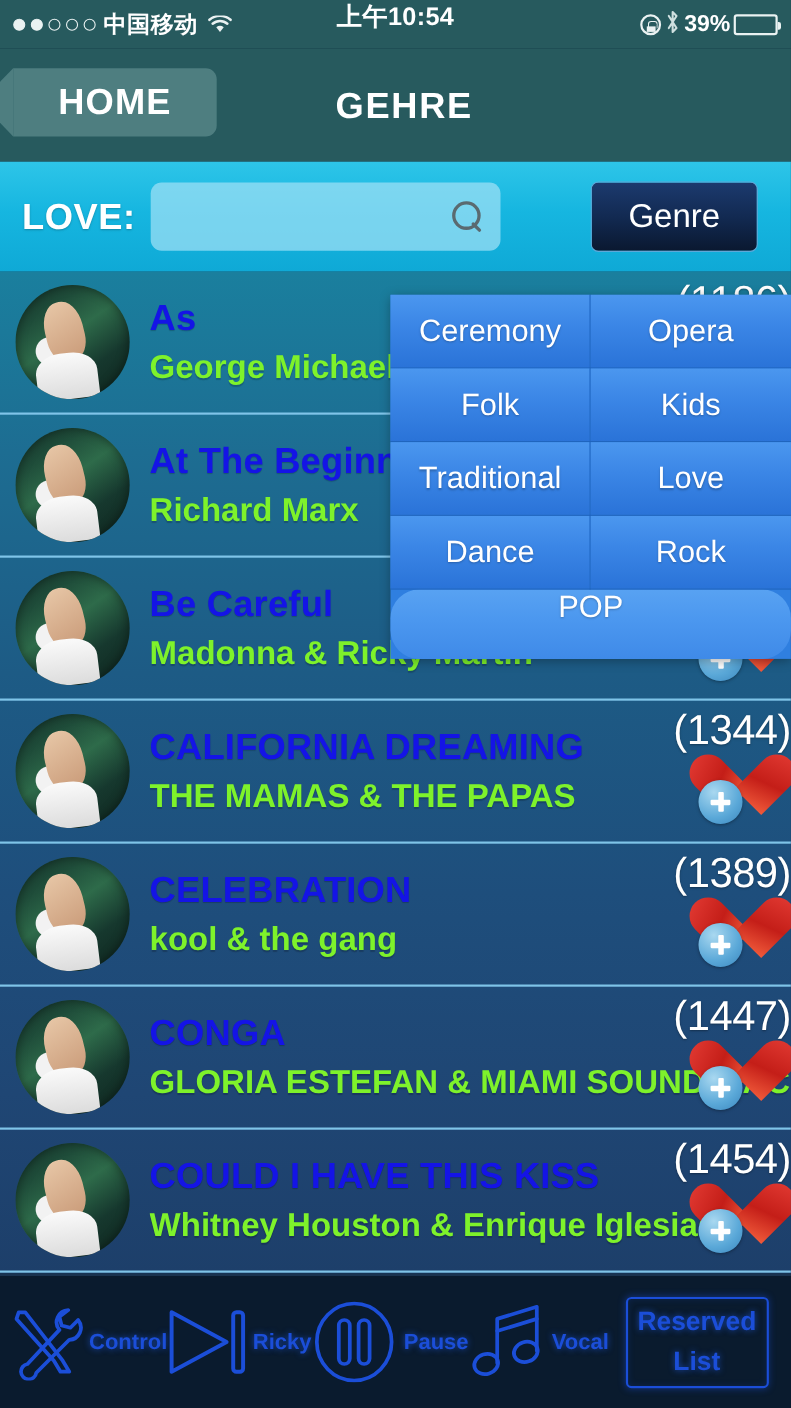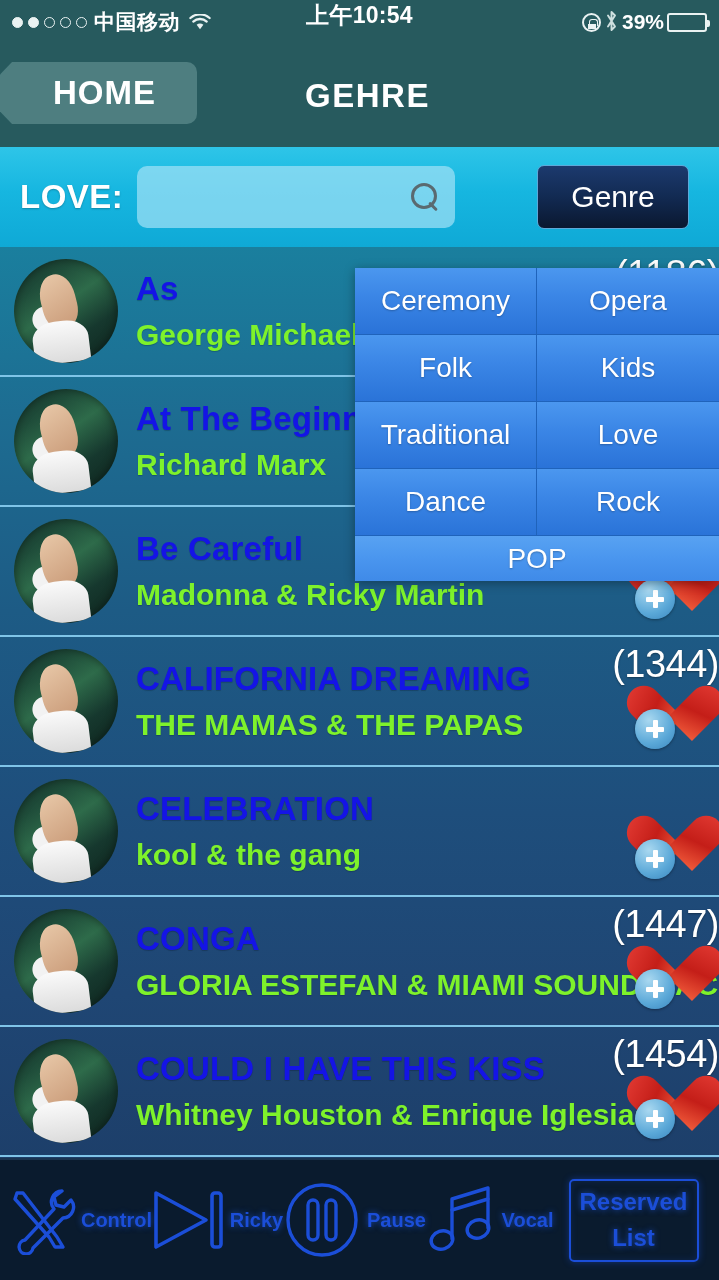--- a/index.html
+++ b/index.html
@@ -208,25 +208,26 @@
     display:flex; align-items:center; justify-content:center;
     color:#fff; font-size:28px;
     cursor:pointer;
     border-right:1px solid #1f63bb;
     border-bottom:1px solid #1f63bb;
     background:linear-gradient(180deg,#4b97ef 0%, #3b86e6 42%, #2a73d8 100%);
     text-shadow:0 1px 2px rgba(0,0,0,.25);
   }
   .dd-cell:nth-child(2n){ border-right:none; }
   .dd-full{
-    height:45px;
-    display:flex; align-items:center; justify-content:center;
+    height:63px;
+    display:flex; align-items:flex-start; justify-content:center;
     color:#fff; font-size:28px; cursor:pointer;
     background:linear-gradient(180deg,#58a2f2 0%, #4b97ef 45%, #3f8ae8 100%);
     text-shadow:0 1px 2px rgba(0,0,0,.25);
+    border-radius:26px;
   }
 
   
   .bottombar{
     position:absolute; left:0; bottom:0; width:100%; height:122px;
     background:#0a1b2e;
     border-top:2px solid #1a3350;
     display:flex; align-items:center; justify-content:space-around;
     padding:0 10px;
   }
@@ -350,20 +351,21 @@
         <span class="heart"></span>
         <span class="plus"></span>
       </div>
     </div>
     <div class="row">
       <div class="thumb"></div>
       <div class="row-txt">
         <div class="title">CELEBRATION</div>
         <div class="artist">kool &amp; the gang</div>
       </div>
+      <div class="row-num">(1389)</div>
       <div class="fav">
         <span class="heart"></span>
         <span class="plus"></span>
       </div>
     </div>
     <div class="row">
       <div class="thumb"></div>
       <div class="row-txt">
         <div class="title">CONGA</div>
         <div class="artist">GLORIA ESTEFAN &amp; MIAMI SOUND MACHINE</div>

